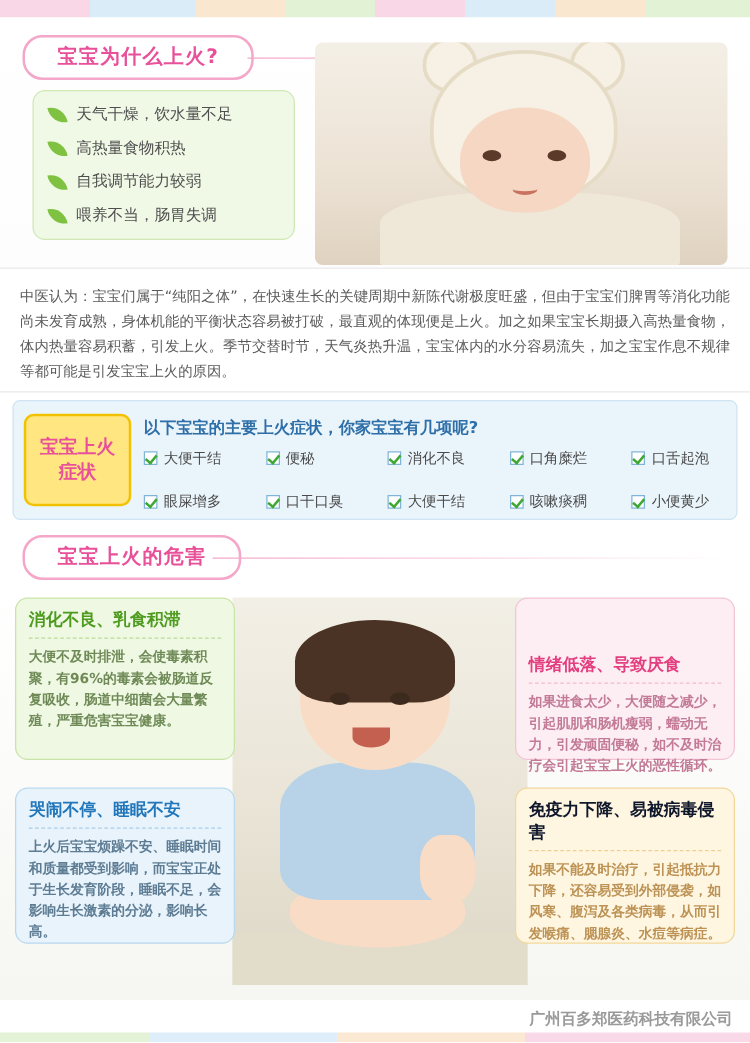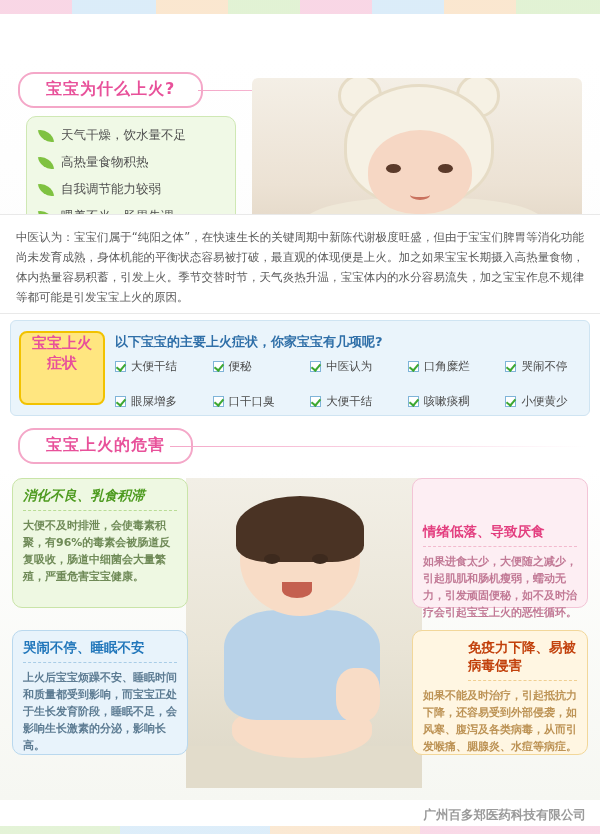--- a/index.html
+++ b/index.html
@@ -28,21 +28,20 @@
       #cfe6f7 62%, #cfe6f7 74%,
       #f9dfc0 74%, #f9dfc0 86%,
       #d8eec6 86%, #d8eec6 100%);
     opacity: .75;
   }
 
   
   .sec1 {
     position: absolute; top: 14px; left: 0; width: 600px; height: 200px;
     background: linear-gradient(180deg,#ffffff 0%, #fdfdfd 100%);
-    margin-top: 44px;
   }
   .title-pill {
     display: inline-block;
     padding: 5px 26px 6px 26px;
     border: 2px solid #f4a7c8;
     border-radius: 16px;
     color: #e8519a;
     font-size: 16px;
     font-weight: bold;
     background: #ffffff;
@@ -113,20 +112,21 @@
     position: absolute; top: 10px; left: 8px;
     width: 86px; height: 74px;
     background: #ffe680;
     border: 2px solid #f2c200;
     border-radius: 8px;
     color: #e8519a;
     font-weight: bold;
     font-size: 15px;
     line-height: 20px;
     text-align: center;
+    padding-top: 14px;
   }
   .sym-q {
     position: absolute; top: 12px; left: 104px;
     font-size: 13px; color: #2f6fa8; font-weight: bold;
   }
   .sym-grid {
     position: absolute; top: 38px; left: 104px;
     width: 468px;
     display: grid;
     grid-template-columns: repeat(5, 1fr);
@@ -188,21 +188,21 @@
     font-size: 11px;
     line-height: 17px;
     font-weight: bold;
   }
   .card-green {
     top: 8px; left: 12px;
     background: #eef8e2;
     border: 1px solid #c9e4a8;
     height: 130px;
   }
-  .card-green h4 { color: #4e9b20; border-bottom: 1px dashed #b9dc96; font-style: italic; }
+  .card-green h4 { color: #4e9b20; border-bottom: 1px dashed #b9dc96; }
   .card-green p { color: #6f8a57; }
 
   .card-blue {
     top: 160px; left: 12px;
     background: #e8f3fb;
     border: 1px solid #b9d8ee;
     height: 125px;
   }
   .card-blue h4 { color: #2277bb; border-bottom: 1px dashed #a9cde7; }
   .card-blue p { color: #5d7c93; }
@@ -215,21 +215,21 @@
   }
   .card-pink h4 { color: #e33e7f; border-bottom: 1px dashed #f2b9ce; margin-top: 36px; }
   .card-pink p { color: #c27a96; }
 
   .card-orange {
     top: 160px; left: 412px;
     background: #fff6e2;
     border: 1px solid #f2d79a;
     height: 125px;
   }
-  .card-orange h4 { color: #c2410c; border-bottom: 1px dashed #f0cf92; margin-left: 45px; }
+  .card-orange h4 { color: #0f172a; border-bottom: 1px dashed #f0cf92; }
   .card-orange p { color: #bd9355; }
 
   
   .footer {
     position: absolute; bottom: 0; left: 0; width: 600px; height: 34px;
     background: #ffffff;
   }
   .footer-text {
     position: absolute; right: 14px; bottom: 10px;
     font-size: 12.5px; color: #9a9a9a; font-weight: bold;
@@ -377,29 +377,29 @@
       <div class="sym-item">
         <span class="chk"></span>
         <span>大便干结</span>
       </div>
       <div class="sym-item">
         <span class="chk"></span>
         <span>便秘</span>
       </div>
       <div class="sym-item">
         <span class="chk"></span>
-        <span>中医认为</span>
+        <span>消化不良</span>
       </div>
       <div class="sym-item">
         <span class="chk"></span>
         <span>口角糜烂</span>
       </div>
       <div class="sym-item">
         <span class="chk"></span>
-        <span>哭闹不停</span>
+        <span>口舌起泡</span>
       </div>
       <div class="sym-item">
         <span class="chk"></span>
         <span>眼屎增多</span>
       </div>
       <div class="sym-item">
         <span class="chk"></span>
         <span>口干口臭</span>
       </div>
       <div class="sym-item">

